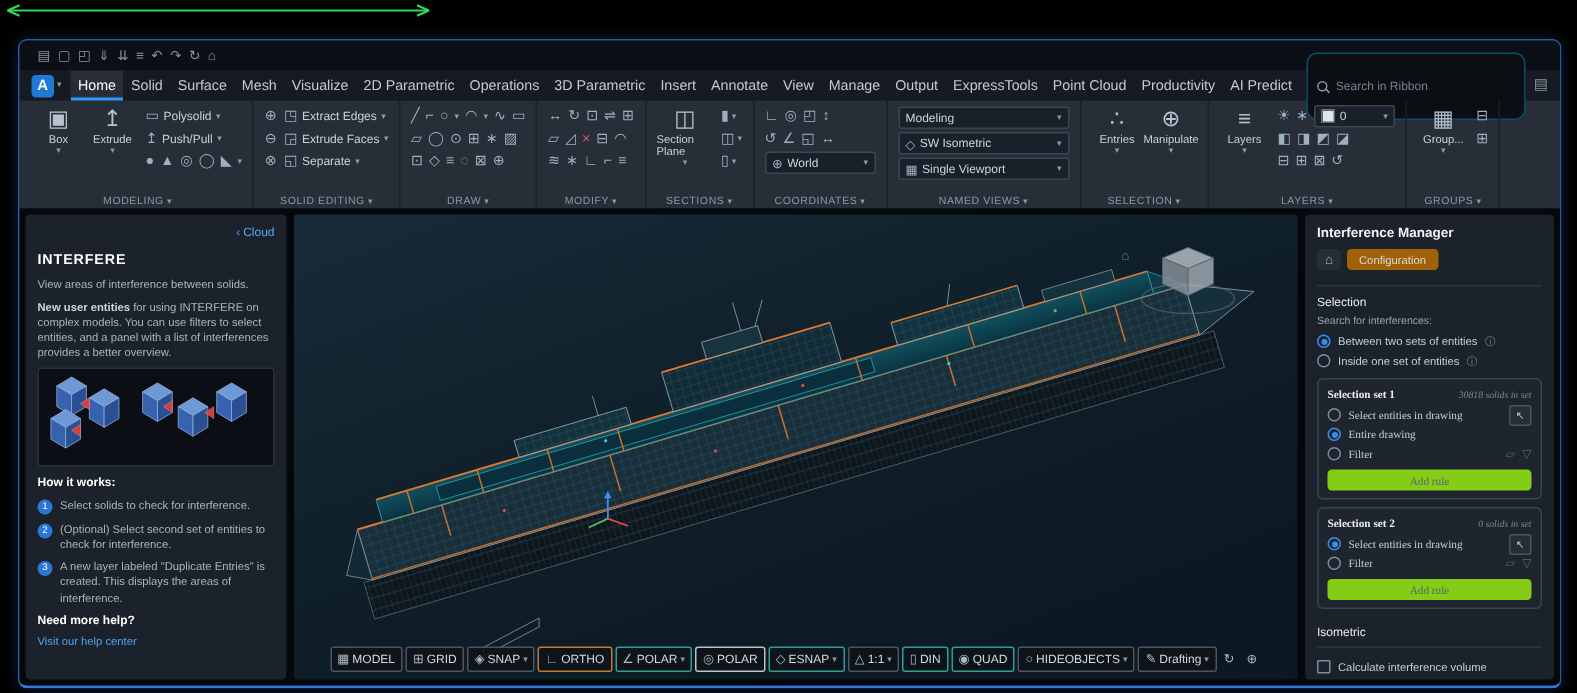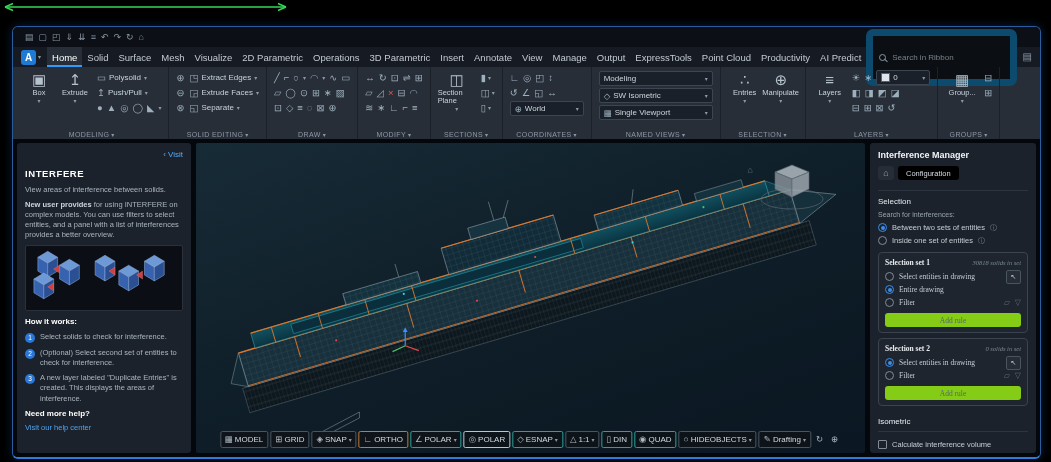--- a/index.html
+++ b/index.html
@@ -16,21 +16,21 @@
   .qat{height:20px;display:flex;align-items:center;gap:5px;padding:0 0 0 12px;background:#0c1016;}
   .qicon{font-size:9px;color:#8a96a3;line-height:1;cursor:default;}
   
   .tabrow{height:20px;display:flex;align-items:center;background:#161b23;padding:0 8px 0 8px;gap:0;}
   .logo{display:flex;align-items:center;gap:2px;margin-right:6px;}
   .logoA{width:15px;height:15px;background:#1e7ad4;border-radius:3px;color:#fff;font-size:10px;
          font-weight:bold;display:flex;align-items:center;justify-content:center;}
   .tabs{display:flex;align-items:stretch;height:100%;}
   .rtab{padding:0 5px;font-size:9.5px;color:#c2cad3;display:flex;align-items:center;white-space:nowrap;}
   .rtab.active{color:#fff;background:#272e38;box-shadow:inset 0 -2px 0 #2f9bff;}
-  .rsearch{margin-left:auto;width:132px;height:13px;background:#0b0f14;border:7px solid #0c4a6e;
+  .rsearch{margin-left:auto;width:132px;height:13px;background:#0b0f14;border:1px solid #0c4a6e;
            border-radius:7px;display:flex;align-items:center;gap:4px;padding:15px 6px;}
   .mag{width:5px;height:5px;border:1px solid #8b97a3;border-radius:50%;position:relative;flex:none;}
   .mag::after{content:"";position:absolute;width:4px;height:1px;background:#8b97a3;
               transform:rotate(45deg);right:-3px;bottom:-1px;}
   .rsearch-in{background:transparent;border:0;outline:0;color:#8b97a3;font-size:8px;width:100%;
               font-family:"Liberation Sans",sans-serif;}
   .rsearch-in::placeholder{color:#77828d;}
   .paneltoggle{margin-left:6px;font-size:10px;color:#8a96a3;}
   
   .ribbon{height:72px;background:#272e38;display:flex;align-items:stretch;padding:0 2px;}
@@ -89,21 +89,21 @@
   .acc-teal{border-color:#2e9e96;}
   .acc-white{border-color:#b9c3cc;}
   .acc-bare{border-color:transparent;background:transparent;padding:0 2px;}
   
   .rpanel{background:#1c222b;border-radius:3px;padding:7px 8px 2px;color:#c4cdd5;font-size:7.5px;
           display:flex;flex-direction:column;overflow:hidden;}
   .rtitle{color:#f0f3f6;font-size:9px;font-weight:bold;margin-bottom:6px;}
   .crumbrow{display:flex;align-items:center;gap:4px;margin-bottom:6px;}
   .homepill{width:16px;height:14px;background:#262d37;border-radius:3px;display:flex;align-items:center;
             justify-content:center;color:#aeb9c2;font-size:9px;}
-  .crumb{height:14px;background:#000000;border-radius:3px;display:flex;align-items:center;padding:0 8px;
+  .crumb{height:14px;background:#a16207;border-radius:3px;display:flex;align-items:center;padding:0 8px;
          color:#d5dce2;font-size:7.5px;}
   .divider{border-top:1px solid #2c343f;margin:4px 0 6px;}
   .sechead{color:#e8ecf0;font-size:8px;margin-bottom:5px;}
   .mutelabel{color:#98a3ae;font-size:7px;margin-bottom:3px;}
   .optrow{display:flex;align-items:center;gap:5px;height:13px;}
   .radio{width:7px;height:7px;border:1px solid #808c98;border-radius:50%;display:inline-block;
          flex:none;position:relative;cursor:default;}
   .radio.sel{border-color:#3b8de8;}
   .radio.sel::after{content:"";position:absolute;inset:1.5px;background:#3b8de8;border-radius:50%;}
   .optlabel{white-space:nowrap;overflow:hidden;}
@@ -476,25 +476,25 @@
         </div>
       </div>
 
     </div>
 
     <div class="main">
 
       <aside class="lpanel">
         <div class="backrow">
           <span>‹</span>
-          <span>Visit</span>
+          <span>Cloud</span>
         </div>
         <div class="ltitle">INTERFERE</div>
         <p class="lp-p">View areas of interference between solids.</p>
-        <p class="lp-p"><span class="lp-bold">New user provides</span><span> for using INTERFERE on complex models. You can use filters to select entities, and a panel with a list of interferences provides a better overview.</span></p>
+        <p class="lp-p"><span class="lp-bold">New user entities</span><span> for using INTERFERE on complex models. You can use filters to select entities, and a panel with a list of interferences provides a better overview.</span></p>
         <div class="lp-img">
           <svg width="158" height="62" viewBox="0 0 158 62">
             <g stroke="#a8c6f5" stroke-width="0.5" opacity="0.9">
               <g transform="translate(12,4)">
                 <polygon points="0,6 10,0 20,6 10,12" fill="#78a8ec"></polygon>
                 <polygon points="0,6 10,12 10,26 0,20" fill="#3c6cc0"></polygon>
                 <polygon points="10,12 20,6 20,20 10,26" fill="#2e56a0"></polygon>
               </g>
               <g transform="translate(34,12)">
                 <polygon points="0,6 10,0 20,6 10,12" fill="#78a8ec"></polygon>

